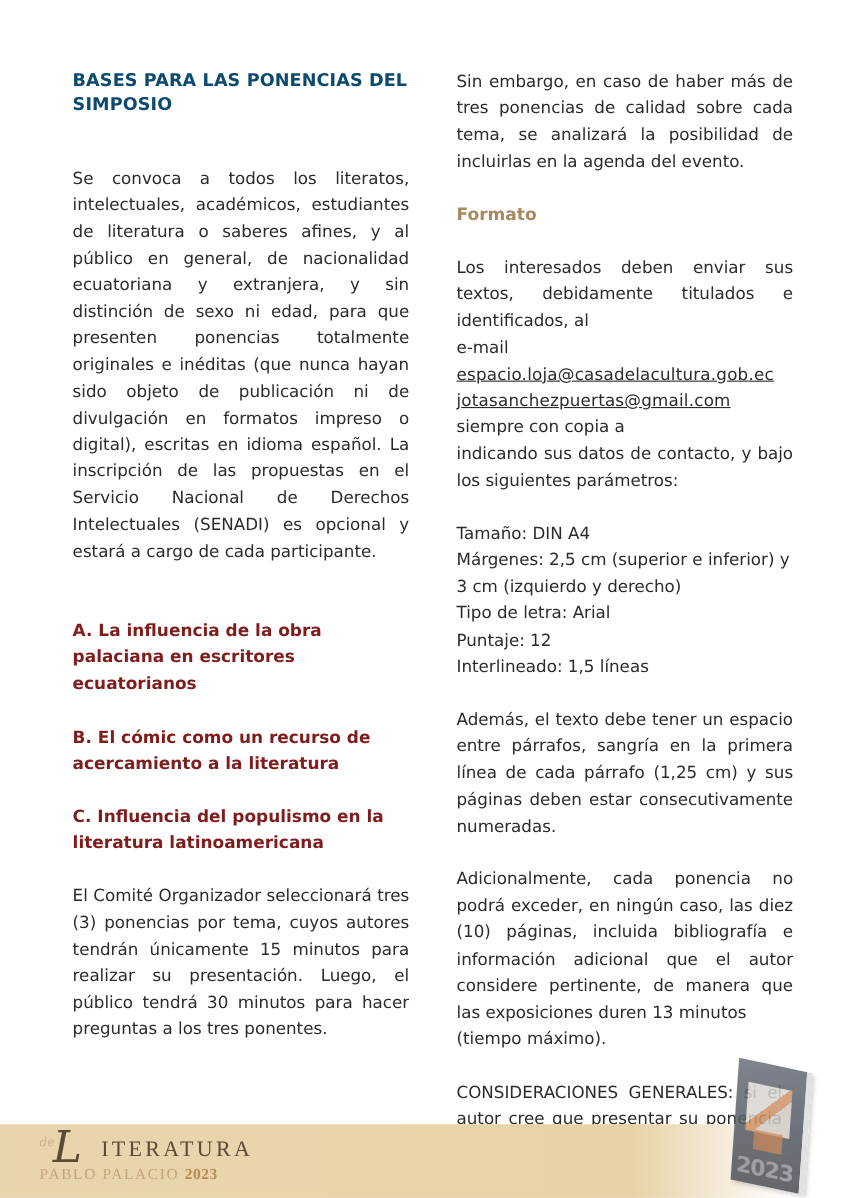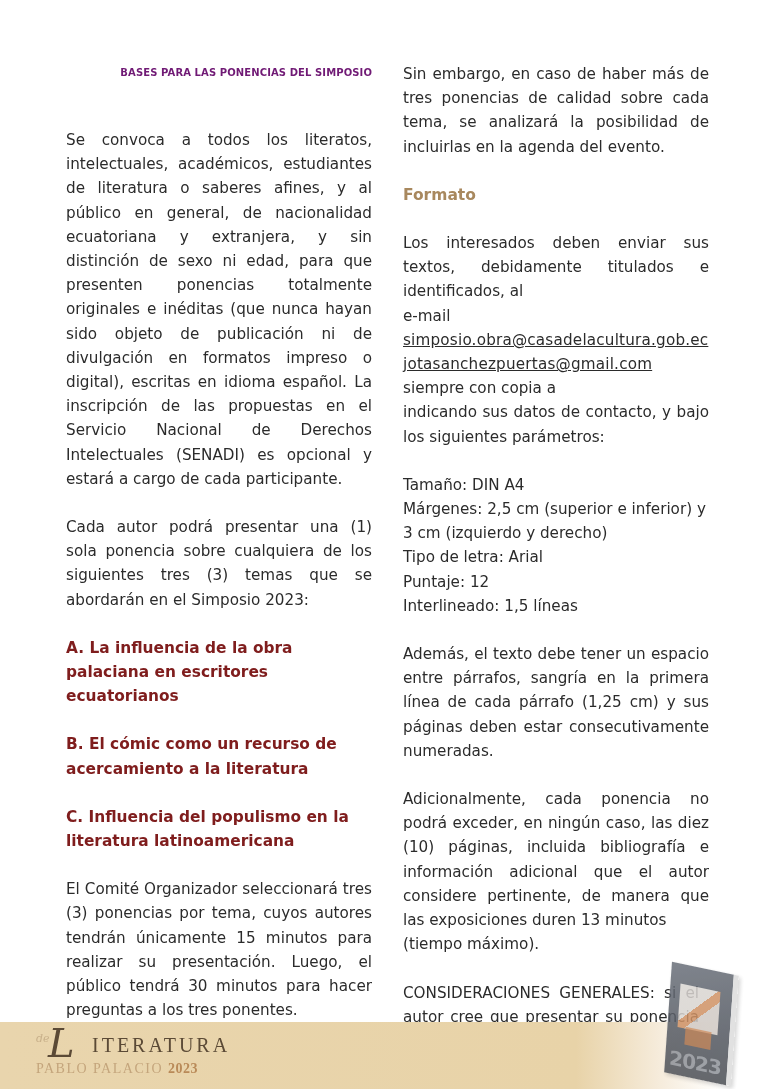--- a/index.html
+++ b/index.html
@@ -4,25 +4,25 @@
 <style>
   html, body { margin: 0; padding: 0; }
   body {
     width: 768px; height: 1089px; position: relative; overflow: hidden;
     background: #ffffff;
     font-family: "DejaVu Sans", sans-serif;
     color: #2b2b2b;
   }
   .col { position: absolute; top: 62px; width: 306px; font-size: 15.2px; line-height: 24.2px; }
   .col-left { left: 66px; }
-  .col-right { left: 403px; }
+  .col-right { left: 415px; }
   .p { text-align: justify; margin: 0; }
   .gap { height: 24px; }
   .title {
-    text-align: right; color: #701a75; font-weight: bold; font-size: 10px;
+    text-align: left; color: #0c4a6e; font-weight: bold; font-size: 16px;
     line-height: 22px; margin: 0; letter-spacing: 0.1px;
   }
   .section-head { color: #a8885e; font-weight: bold; font-size: 15.5px; margin: 0; }
   .theme { font-weight: bold; color: #7f1d1d; margin: 0; text-align: left; font-size: 15.4px; }
   .email { text-decoration: underline; color: #2b2b2b; letter-spacing: 0.2px; }
   .plain { margin: 0; }
   .footer-band {
     position: absolute; left: 0; top: 1022px; width: 768px; height: 67px;
     background: linear-gradient(to right, #e9d5ad 0%, #e8d3a8 75%, #f6ecdc 86%, #ffffff 94%);
   }
@@ -45,39 +45,38 @@
 </style>
 </head>
 <body>
 
 <div class="col col-left">
   <p class="title">BASES PARA LAS PONENCIAS DEL SIMPOSIO</p>
   <div class="gap" style="height:20px"></div>
   <div class="gap"></div>
   <p class="p" style="hyphens:auto;">Se convoca a todos los literatos, intelectuales, académicos, estudiantes de literatura o saberes afines, y al público en general, de nacionalidad ecuatoriana y extranjera, y sin distinción de sexo ni edad, para que presenten ponencias totalmente originales e inéditas (que nunca hayan sido objeto de publicación ni de divulgación en formatos impreso o digital), escritas en idioma español. La inscripción de las propuestas en el Servicio Nacional de Derechos Intelectuales (SENADI) es opcional y estará a cargo de cada participante.</p>
   <div class="gap"></div>
-  <p class="p">Cada autor podrá presentar una (1) sola ponencia sobre cualquiera de los siguientes tres (3) temas que se abordarán en el Simposio 2023:</p>
   <div class="gap"></div>
   <p class="theme">A. La influencia de la obra palaciana en escritores ecuatorianos</p>
   <div class="gap"></div>
   <p class="theme">B. El cómic como un recurso de acercamiento a la literatura</p>
   <div class="gap"></div>
   <p class="theme">C. Influencia del populismo en la literatura latinoamericana</p>
   <div class="gap"></div>
   <p class="p">El Comité Organizador seleccionará tres (3) ponencias por tema, cuyos autores tendrán únicamente 15 minutos para realizar su presentación. Luego, el público tendrá 30 minutos para hacer preguntas a los tres ponentes.</p>
 </div>
 
 <div class="col col-right">
   <p class="p">Sin embargo, en caso de haber más de tres ponencias de calidad sobre cada tema, se analizará la posibilidad de incluirlas en la agenda del evento.</p>
   <div class="gap"></div>
   <p class="section-head">Formato</p>
   <div class="gap"></div>
   <p class="p">Los interesados deben enviar sus textos, debidamente titulados e identificados, al</p>
   <p class="plain">e-mail</p>
-  <p class="plain"><a class="email">simposio.obra@casadelacultura.gob.ec</a></p>
+  <p class="plain"><a class="email">espacio.loja@casadelacultura.gob.ec</a></p>
   <p class="plain"><a class="email">jotasanchezpuertas@gmail.com</a></p>
   <p class="plain">siempre con copia a</p>
   <p class="p">indicando sus datos de contacto, y bajo los siguientes parámetros:</p>
   <div class="gap"></div>
   <p class="plain">Tamaño: DIN A4</p>
   <p class="plain">Márgenes: 2,5 cm (superior e inferior) y 3 cm (izquierdo y derecho)</p>
   <p class="plain">Tipo de letra: Arial</p>
   <p class="plain">Puntaje: 12</p>
   <p class="plain">Interlineado: 1,5 líneas</p>
   <div class="gap"></div>

